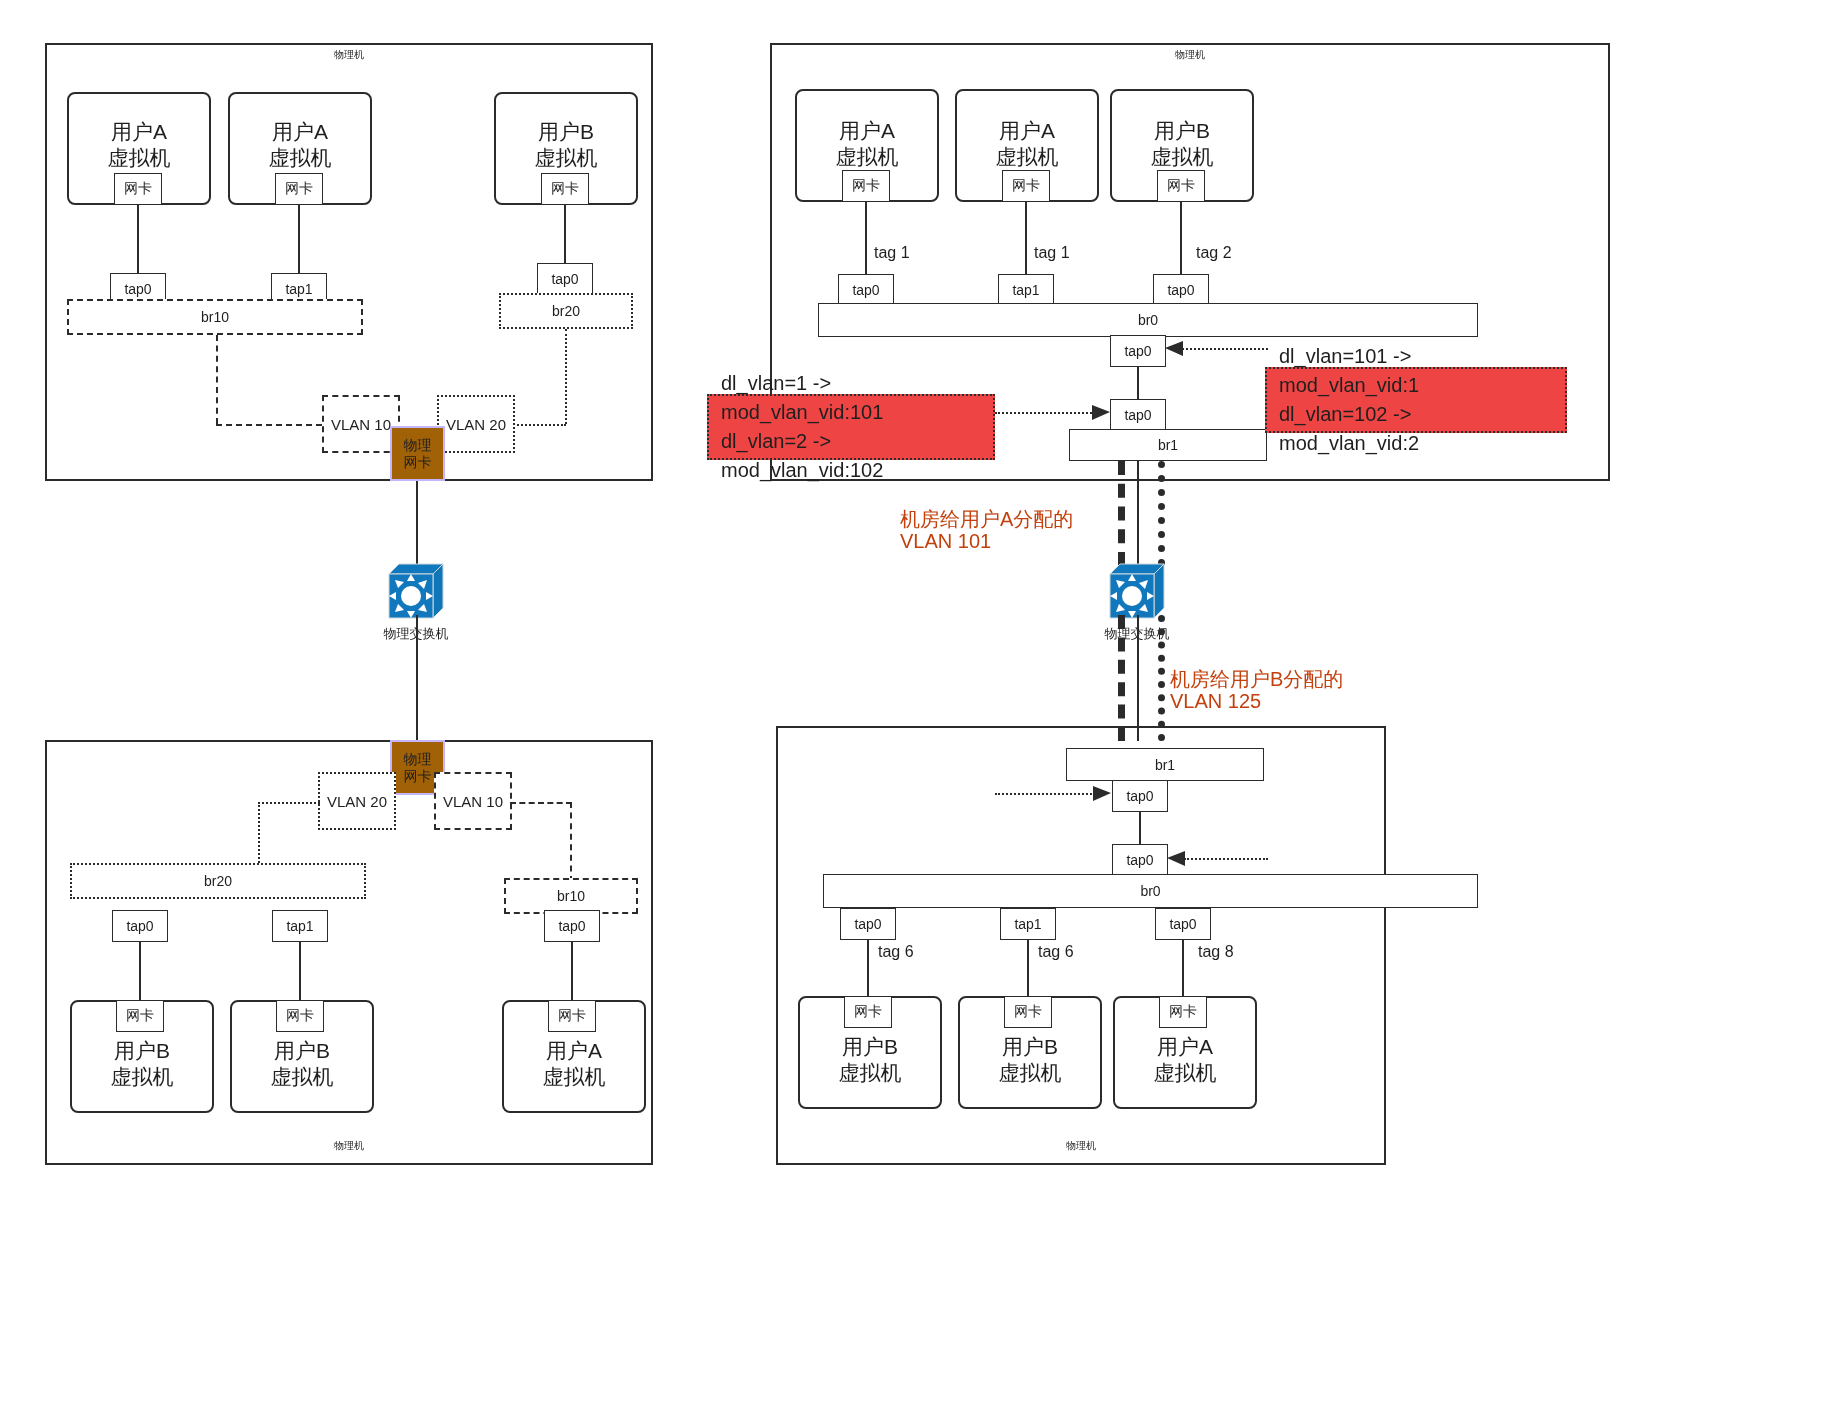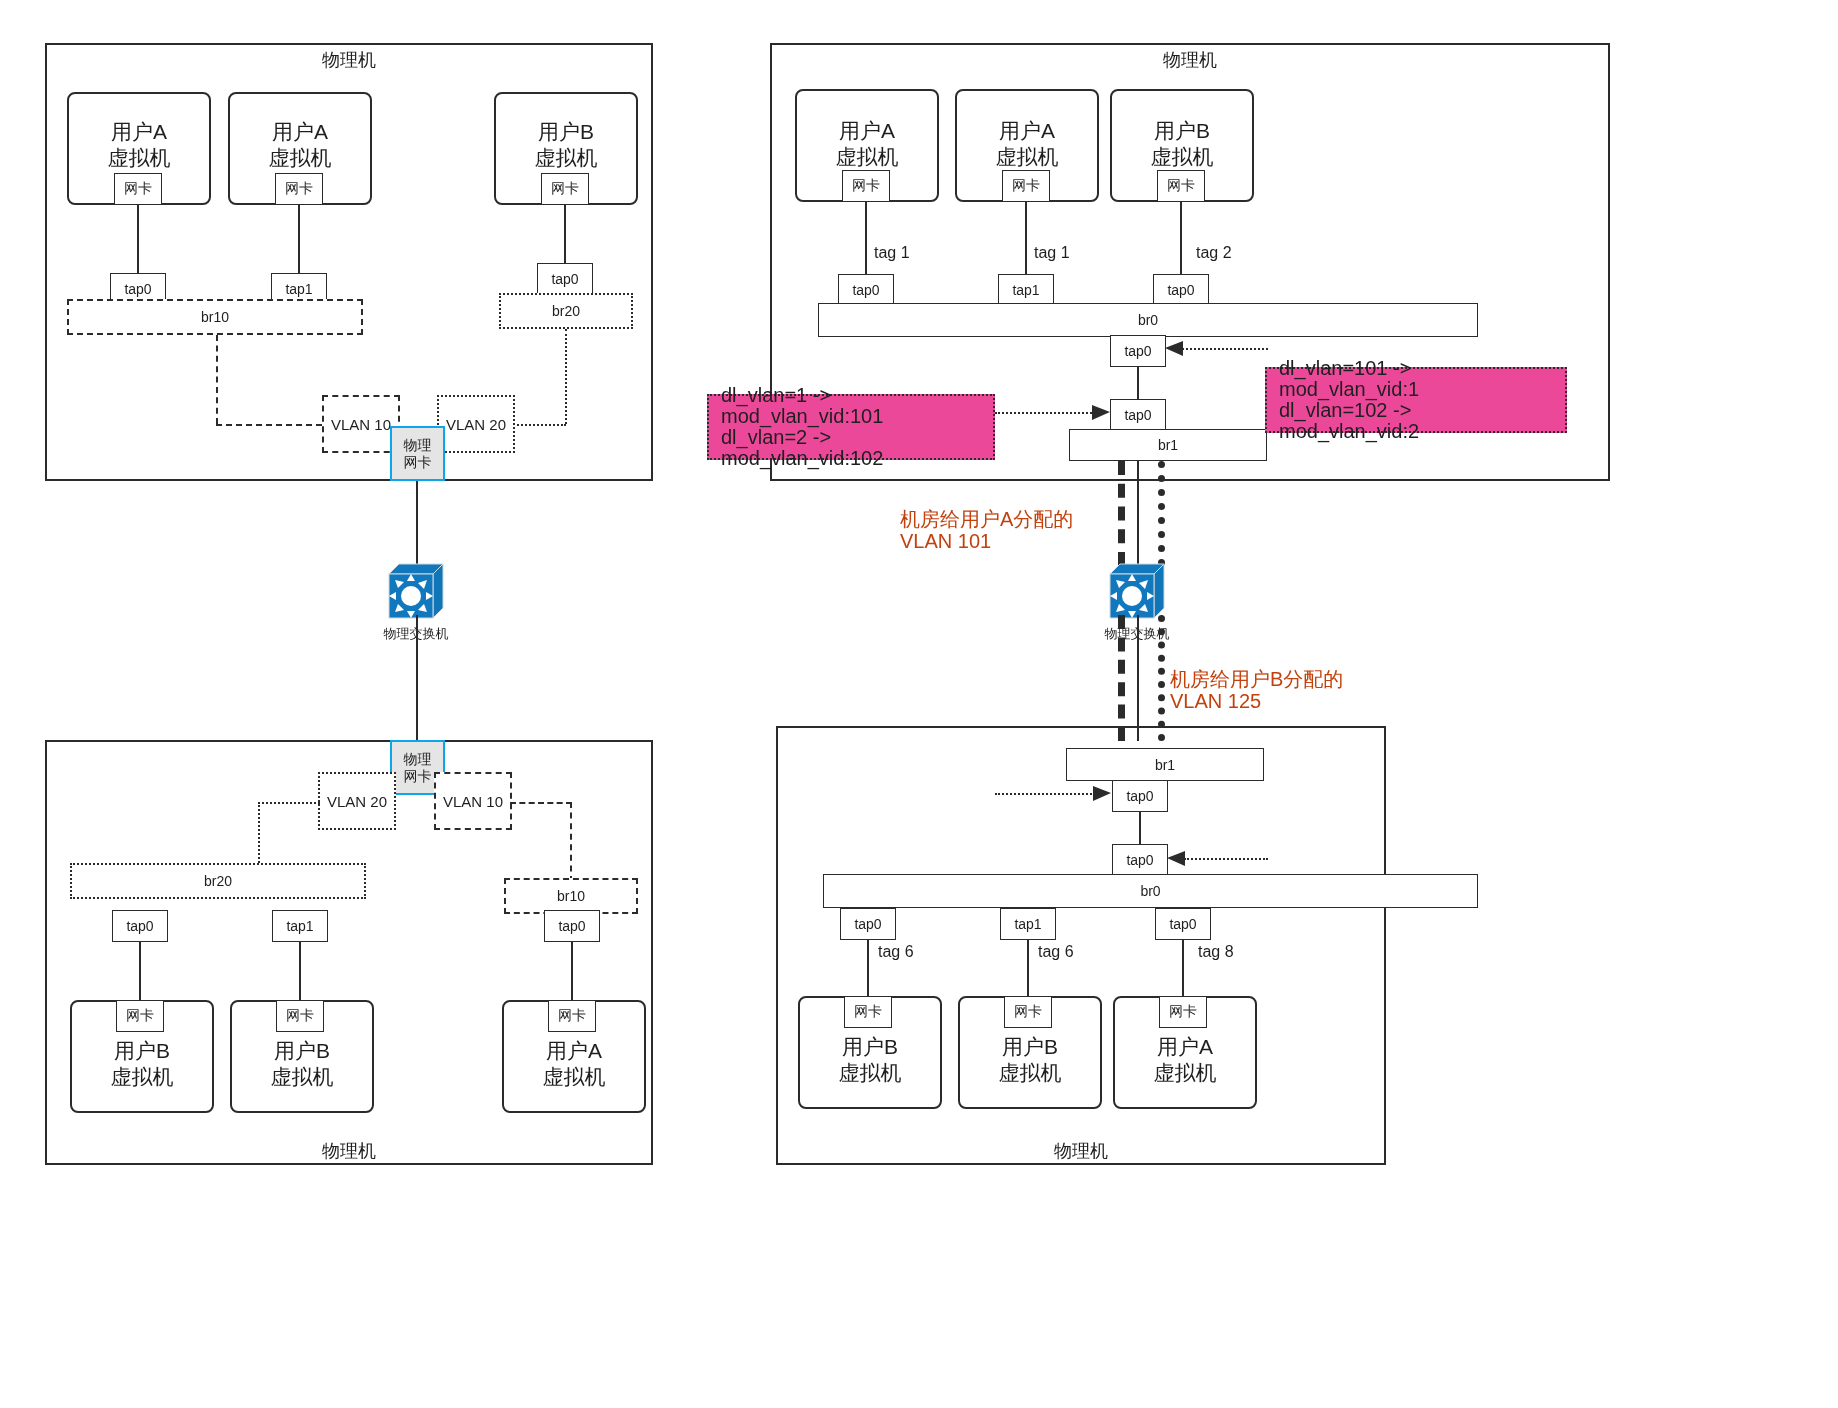--- a/index.html
+++ b/index.html
@@ -19,21 +19,21 @@
     overflow: hidden;
   }
   .abs { position: absolute; box-sizing: border-box; }
 
   
   .host-box {
     border: 2px solid #2b2b2b;
     background: transparent;
   }
   .host-label {
-    font-size: 18px;
+    font-size: 10px;
     text-align: center;
     color: #1f1f1f;
     white-space: nowrap;
   }
   .vm-box {
     border: 2px solid #2b2b2b;
     border-radius: 8px;
     background: #ffffff;
   }
   .vm-label {
@@ -78,37 +78,37 @@
     font-size: 15px;
     display: flex;
     align-items: center;
     justify-content: center;
     color: #1f1f1f;
   }
   .vlan-dashed { border: 2.5px dashed #2b2b2b; }
   .vlan-dotted { border: 2.5px dotted #2b2b2b; }
 
   .pnic-box {
-    border: 2px solid #0ea5e9;
-    background: #e5e5e5;
+    border: 2px solid #c4b5fd;
+    background: #a16207;
     font-size: 14px;
     line-height: 17px;
     display: flex;
     align-items: center;
     justify-content: center;
     text-align: center;
     color: #1f1f1f;
     white-space: pre-line;
   }
 
   .rule-box {
     border: 2.5px dotted #2b2b2b;
-    background: #ec4899;
+    background: #ef4444;
     font-size: 20px;
-    line-height: 21px;
+    line-height: 29px;
     color: #1f1f1f;
     padding: 7px 12px;
     white-space: pre-line;
     display: flex;
     flex-direction: column;
     justify-content: center;
   }
 
   .tag-label {
     font-size: 16px;

